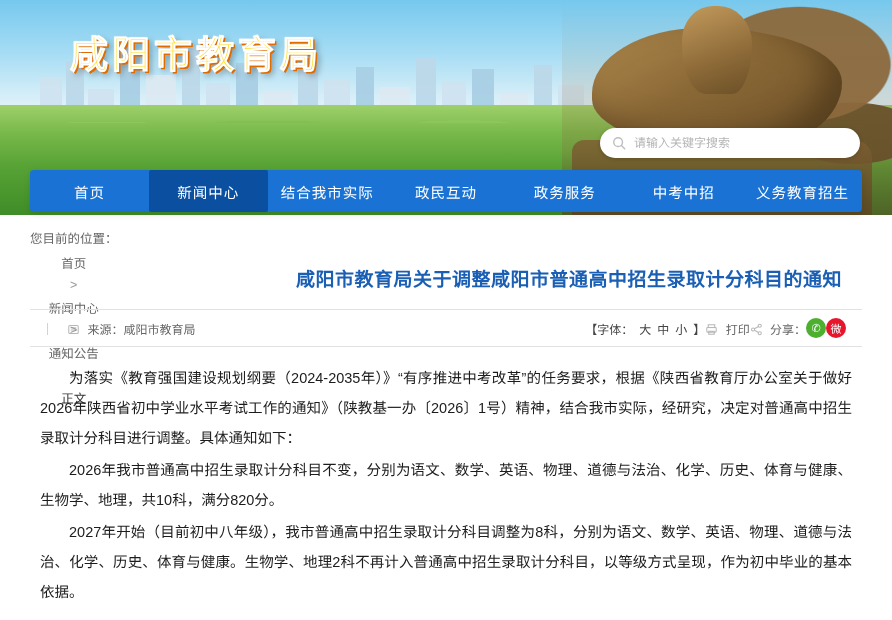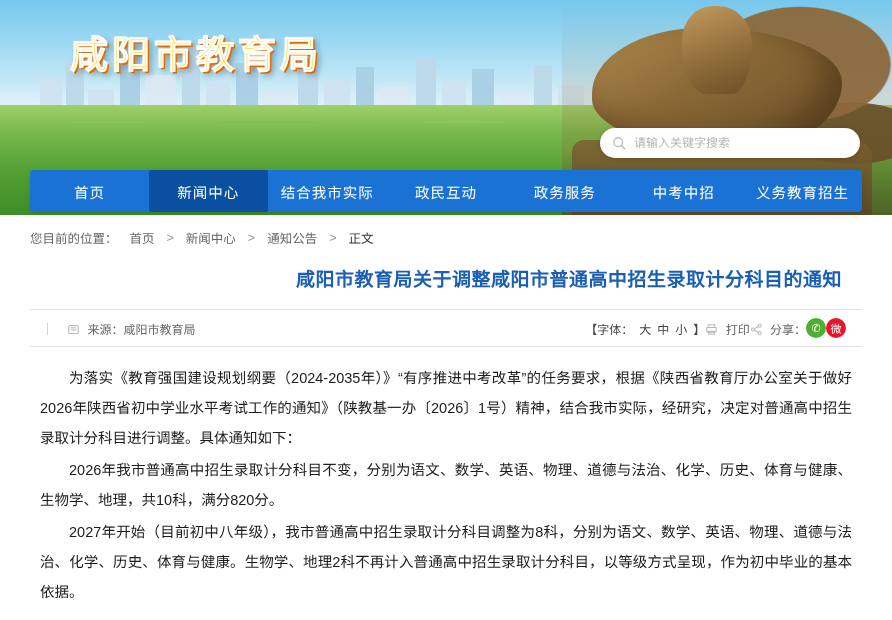--- a/index.html
+++ b/index.html
@@ -119,21 +119,21 @@
   }
   .nav-item.active{
     background:#0b4fa0;
     border-radius:2px;
   }
 
   
   .crumb{
     position:absolute; left:30px; top:228px;
     font-size:12.5px; color:#666;
-    display:flex; align-items:center; gap:12px;
+    display:flex; align-items:center; gap:6px;flex-direction:column;
   }
   .crumb .sep{ color:#999; }
   .crumb a{ color:#666; text-decoration:none; }
   .crumb .cur{ color:#333; }
 
   
   .article{
     position:absolute; left:30px; top:255px; width:832px;
   }
   .art-title{

